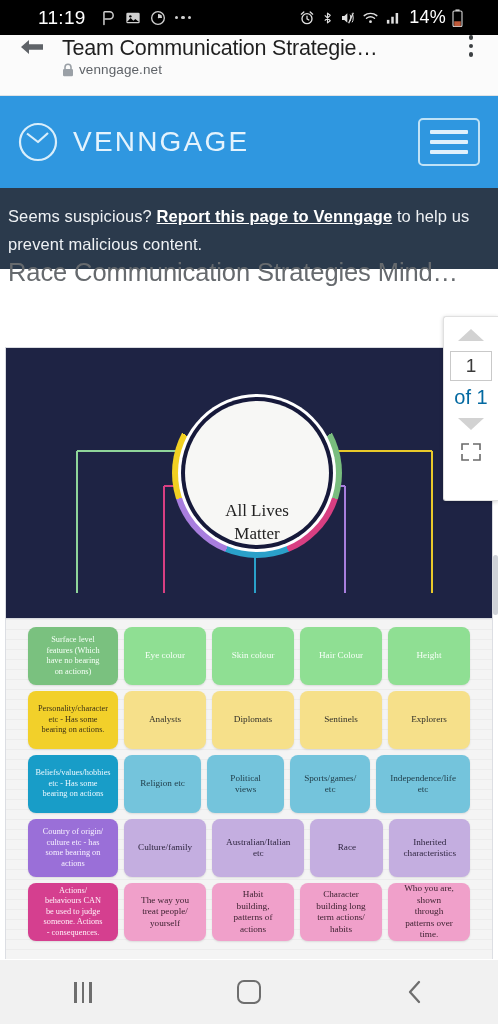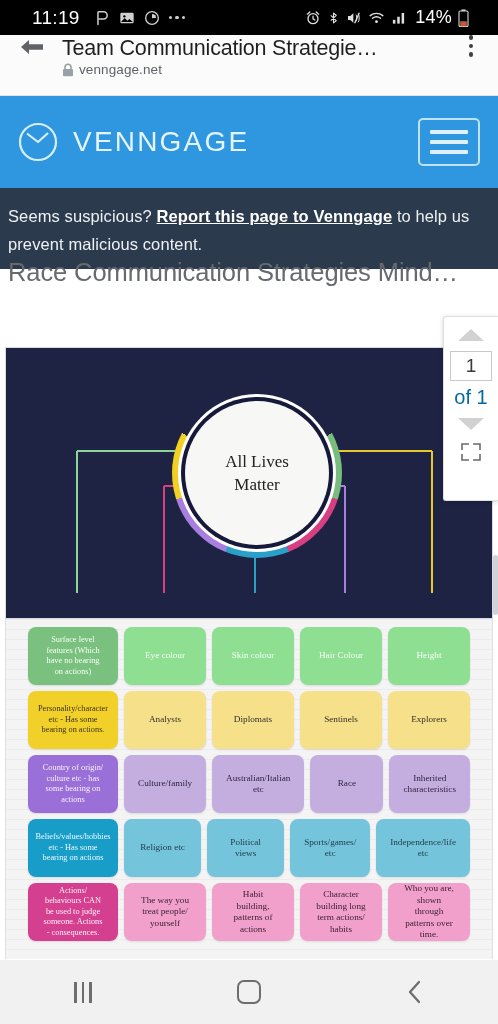--- a/index.html
+++ b/index.html
@@ -8,21 +8,21 @@
     font-family: "Liberation Sans", sans-serif;
     background: #ffffff;
     overflow: hidden;
   }
   #screen { position: relative; width: 498px; height: 1024px; overflow: hidden; background:#fff; }
 
   
   .statusbar {
     position: absolute; top:0; left:0; width:498px; height:35px;
     background:#000; color:#e8e8e8;
-    display:flex; align-items:center; padding:0 20px;
+    display:flex; align-items:center; padding:0 26px;
   }
   .sb-time { font-size:19px; font-weight:400; letter-spacing:.3px; color:#fff; margin-left:12px; }
   .sb-left-icons { display:flex; align-items:center; gap:9px; margin-left:13px; }
   .sb-spacer { flex:1; }
   .sb-right-icons { display:flex; align-items:center; gap:6px; margin-right:9px; }
   .sb-batt-text { font-size:18px; color:#fff; margin-left:3px; letter-spacing:.2px;}
   .ico { display:inline-block; line-height:0; }
   .dots3 { display:flex; gap:3px; align-items:center; }
   .dots3 i { width:3.5px;height:3.5px;border-radius:50%;background:#cfcfcf; display:block;}
 
@@ -107,21 +107,21 @@
       #f2d022 72deg 118deg,
       #1e2344 118deg 242deg,
       #79bd7e 242deg 288deg,
       #d83f82 288deg 338deg,
       #2aa0c9 338deg 360deg);
   }
   .circle-ring{position:absolute;left:6px;top:6px;width:158px;height:158px;border-radius:50%;background:#ffffff;}
   .circle-dark{position:absolute;left:9px;top:9px;width:152px;height:152px;border-radius:50%;background:#16193a;}
   .circle-inner{
     position:absolute;left:13px;top:13px;width:144px;height:144px;border-radius:50%;
-    background:#f7f7f5;display:flex;flex-direction:column;align-items:center;justify-content:center;
+    background:#f7f7f5;display:flex;flex-direction:column;align-items:center;justify-content:flex-end;
   }
   .circle-inner div{font-family:"Liberation Serif",serif;font-size:17px;color:#222;line-height:23px;text-align:center;}
 
   
   .grid-wrap{
     position:absolute; top:619px; left:5px; width:488px; height:340px; overflow:hidden;
     background:
       repeating-linear-gradient(0deg,#f4f4f4 0px,#f4f4f4 9px,#ececec 9px,#ececec 10px),
       #f3f3f3;
     border-left:1px solid #dcdee3; border-right:1px solid #dcdee3;
@@ -331,34 +331,34 @@
       <div class="card sub">Hair Colour</div>
       <div class="card sub">Height</div>
     </div>
     <div class="row r-yellow">
       <div class="card lead">Personality/character etc - Has some bearing on actions.</div>
       <div class="card sub">Analysts</div>
       <div class="card sub">Diplomats</div>
       <div class="card sub">Sentinels</div>
       <div class="card sub">Explorers</div>
     </div>
+    <div class="row r-blue">
+      <div class="card lead">Beliefs/values/hobbies etc - Has some bearing on actions</div>
+      <div class="card sub">Religion etc</div>
+      <div class="card sub">Political views</div>
+      <div class="card sub">Sports/games/ etc</div>
+      <div class="card sub">Independence/life etc</div>
+    </div>
     <div class="row r-purple">
       <div class="card lead">Country of origin/ culture etc - has some bearing on actions</div>
       <div class="card sub">Culture/family</div>
       <div class="card sub">Australian/Italian etc</div>
       <div class="card sub">Race</div>
       <div class="card sub">Inherited characteristics</div>
     </div>
-    <div class="row r-blue">
-      <div class="card lead">Beliefs/values/hobbies etc - Has some bearing on actions</div>
-      <div class="card sub">Religion etc</div>
-      <div class="card sub">Political views</div>
-      <div class="card sub">Sports/games/ etc</div>
-      <div class="card sub">Independence/life etc</div>
-    </div>
     <div class="row r-pink">
       <div class="card lead">Actions/ behaviours CAN be used to judge someone. Actions  - consequences.</div>
       <div class="card sub">The way you treat people/ yourself</div>
       <div class="card sub">Habit building, patterns of actions</div>
       <div class="card sub">Character building long term actions/ habits</div>
       <div class="card sub">Who you are, shown through patterns over time.</div>
     </div>
   </div>
 
   <div class="vscroll"></div>

